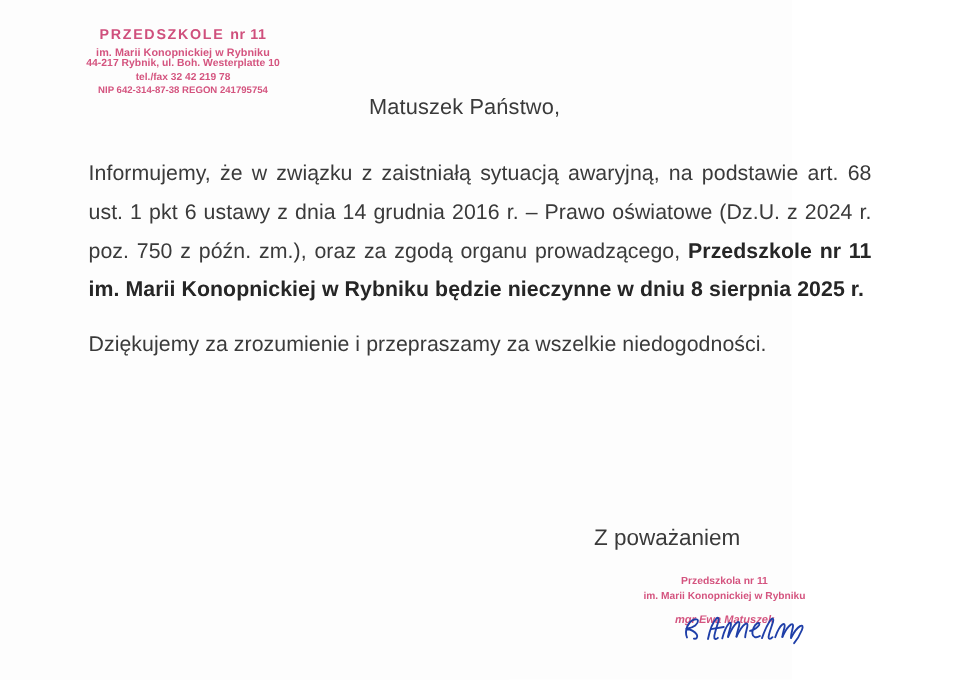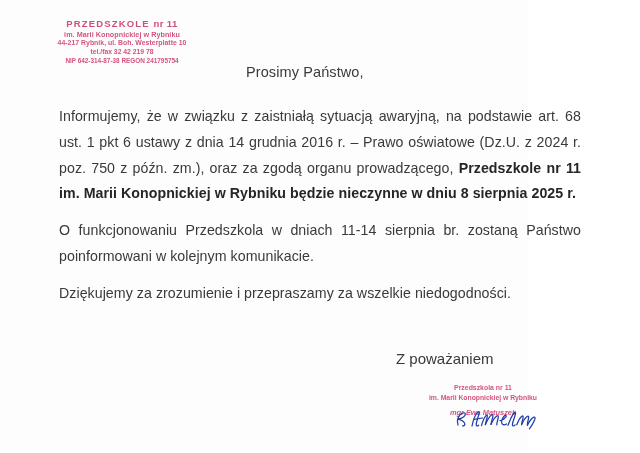--- a/index.html
+++ b/index.html
@@ -185,28 +185,27 @@
     <div class="stamp-line-1">
       <span>PRZEDSZKOLE</span>
       <span class="nr">nr 11</span>
     </div>
     <div class="stamp-line-2">im. Marii Konopnickiej w Rybniku</div>
     <div class="stamp-line-3">44-217 Rybnik, ul. Boh. Westerplatte 10</div>
     <div class="stamp-line-4">tel./fax 32 42 219 78</div>
     <div class="stamp-line-5">NIP 642-314-87-38  REGON 241795754</div>
   </div>
 
-  <div class="salutation">Prosimy Państwo,</div>
+  <div class="salutation">Matuszek Państwo,</div>
 
   <div class="body-block">
 
     <p class="para p-intro"><span>Informujemy, że w związku z zaistniałą sytuacją awaryjną, na podstawie art. 68 ust. 1 pkt 6 ustawy z dnia 14 grudnia 2016 r. – Prawo oświatowe (Dz.U. z 2024 r. poz. 750 z późn. zm.), oraz za zgodą organu prowadzącego, </span><strong>Przedszkole nr 11 im. Marii Konopnickiej w Rybniku będzie nieczynne w dniu 8 sierpnia 2025 r.</strong></p>
 
 
-    <p class="para last-line-natural">O funkcjonowaniu Przedszkola w dniach 11-14 sierpnia br. zostaną Państwo poinformowani w kolejnym komunikacie.</p>
 
     <p class="para last-line-natural">Dziękujemy za zrozumienie i przepraszamy za wszelkie niedogodności.</p>
   </div>
 
   <div class="closing">Z poważaniem</div>
 
   <div class="director-stamp">
     <div class="dir-sub1">Przedszkola nr 11</div>
     <div class="dir-sub2">im. Marii Konopnickiej w Rybniku</div>
     <div class="dir-name">mgr Ewa Matuszek</div>

